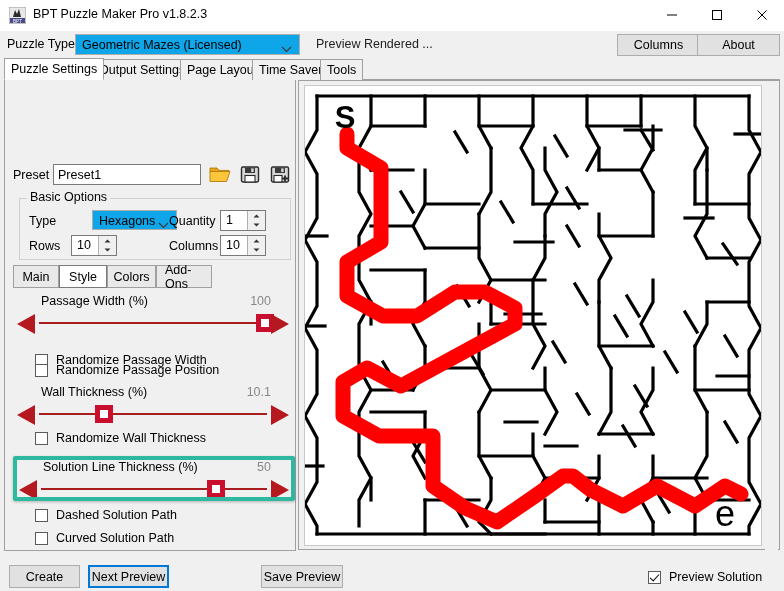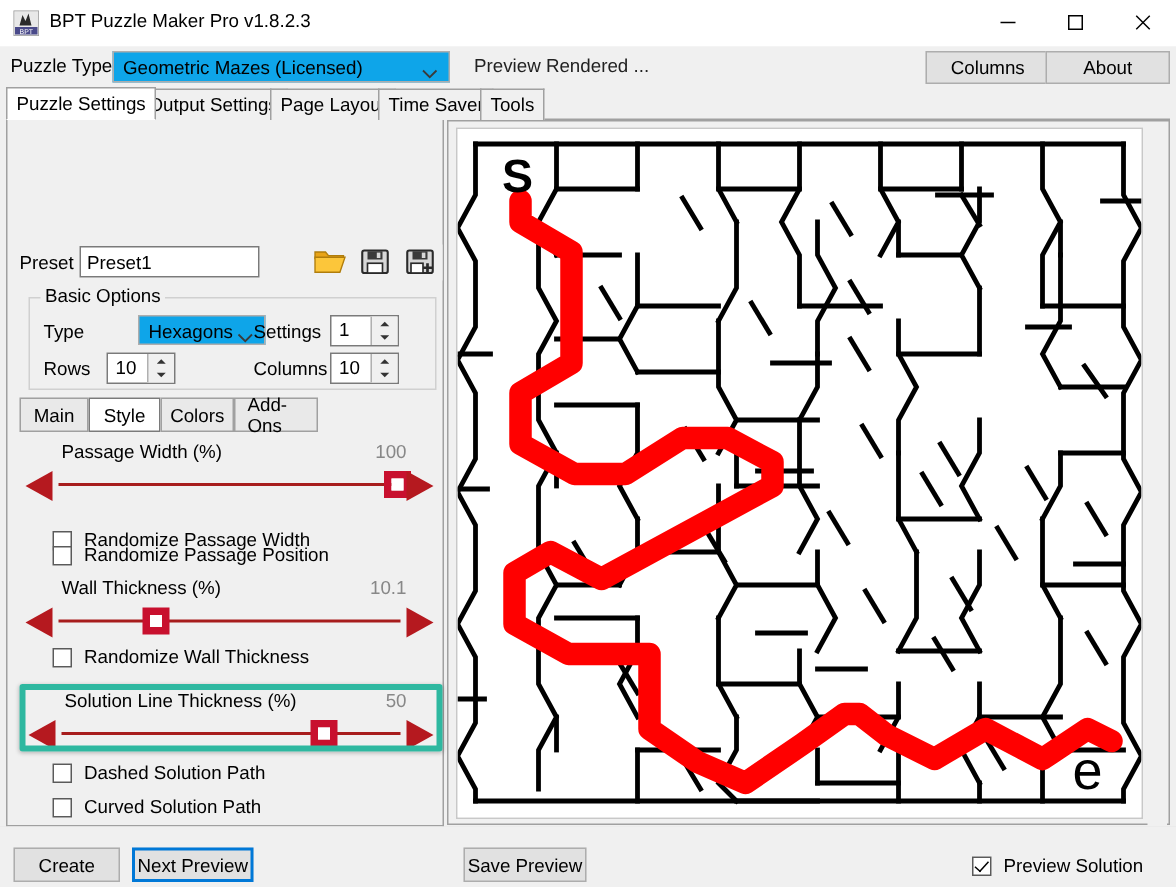--- a/index.html
+++ b/index.html
@@ -57,21 +57,21 @@
   
   .leftpanel{position:absolute;left:4px;top:80px;width:290px;height:470px;background:#f0f0f0;
     border-left:1px solid #a0a0a0;border-right:1px solid #a0a0a0;border-bottom:1px solid #a0a0a0;}
   .lbl{position:absolute;font-size:12.5px;color:#000;white-space:nowrap;}
 
   .textbox{
     position:absolute;box-sizing:border-box;background:#fff;border:1px solid #7a7a7a;
     font-family:"Liberation Sans",sans-serif;font-size:12.5px;color:#000;
     padding:0 4px;outline:none;
   }
-  #preset-input{left:48px;top:84px;width:120px;height:21px;}
+  #preset-input{left:48px;top:84px;width:148px;height:21px;}
 
   .iconbtn{position:absolute;box-sizing:border-box;background:#f0f0f0;border:1px solid transparent;cursor:default;}
   #btn-open-preset{left:202px;top:83px;width:27px;height:24px;}
   #btn-save-preset{left:233px;top:83px;width:27px;height:24px;}
   #btn-saveas-preset{left:263px;top:83px;width:27px;height:24px;}
 
   
   .groupbox{position:absolute;box-sizing:border-box;border:1px solid #d0d0d0;}
   #grp-basic{left:14px;top:118px;width:272px;height:62px;}
   .grp-title{position:absolute;left:22px;top:110px;background:#f0f0f0;padding:0 3px;font-size:12.5px;}
@@ -141,21 +141,21 @@
   .mazeframe{position:absolute;left:5px;top:4px;width:458px;height:461px;background:#fff;
     border:1px solid #c8c8c8;box-sizing:border-box;overflow:hidden;}
   .mazeframe svg{display:block;}
   .vscroll{position:absolute;right:1px;top:1px;width:13px;height:468px;background:#f0f0f0;}
 
   
   .bottombar{position:absolute;left:0;top:551px;width:784px;height:40px;background:#f0f0f0;}
   #btn-create{position:absolute;left:9px;top:565px;width:71px;height:23px;}
   #btn-next-preview{position:absolute;left:88px;top:565px;width:81px;height:23px;
     border:2px solid #0078d7;background:#e1e1e1;}
-  #btn-save-preview{position:absolute;left:261px;top:565px;width:82px;height:23px;margin-left:48px;}
+  #btn-save-preview{position:absolute;left:261px;top:565px;width:82px;height:23px;}
   #cb-preview-solution{position:absolute;left:648px;top:568px;}
   .hline{position:absolute;left:0;top:551px;width:784px;height:1px;background:#dcdcdc;}
 </style>
 </head>
 <body>
 
 <div class="app">
 
   <div class="titlebar">
     <span class="tb-icon">
@@ -256,21 +256,21 @@
     <span class="lbl" style="left:24px;top:134px;">Type</span>
     <div class="combo" id="combo-type">
       <span class="ctext">Hexagons</span>
       <span class="carrow">
         <svg width="11" height="7" viewBox="0 0 11 7">
             <path d="M1 1 L5.5 5.5 L10 1" fill="none" stroke="#3a3a3a" stroke-width="1.2"></path>
           </svg>
       </span>
     </div>
 
-    <span class="lbl" style="left:164px;top:134px;">Settings</span>
+    <span class="lbl" style="left:164px;top:134px;">Quantity</span>
     <div class="spin" id="spin-quantity">
       <span class="sval">1</span>
       <span class="sbtns">
         <span class="half up">
           <svg width="7" height="4" viewBox="0 0 7 4">
               <path d="M0.5 3.5 L3.5 0.5 L6.5 3.5 Z" fill="#333"></path>
             </svg>
         </span>
         <span class="half dn">
           <svg width="7" height="4" viewBox="0 0 7 4">

